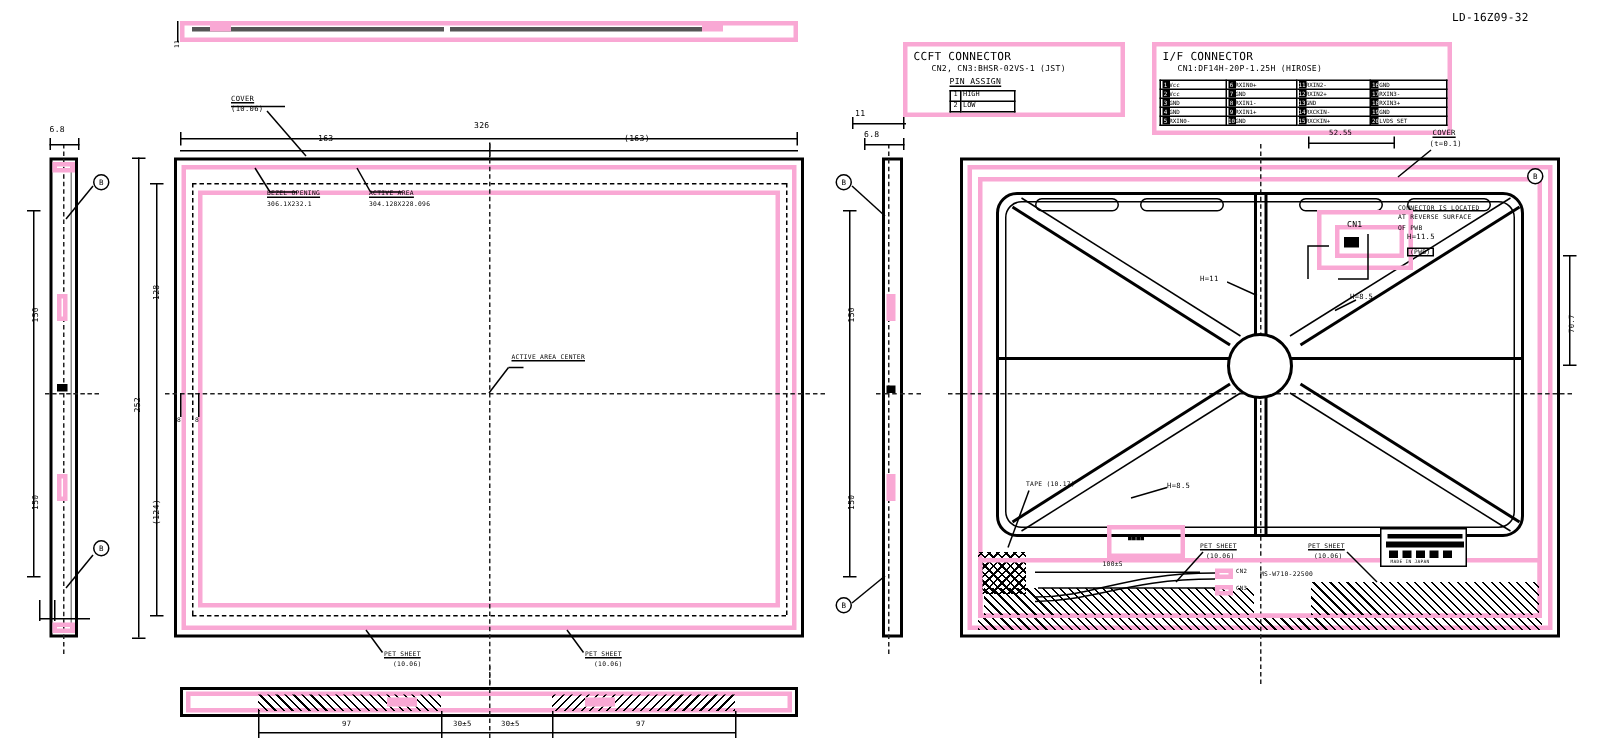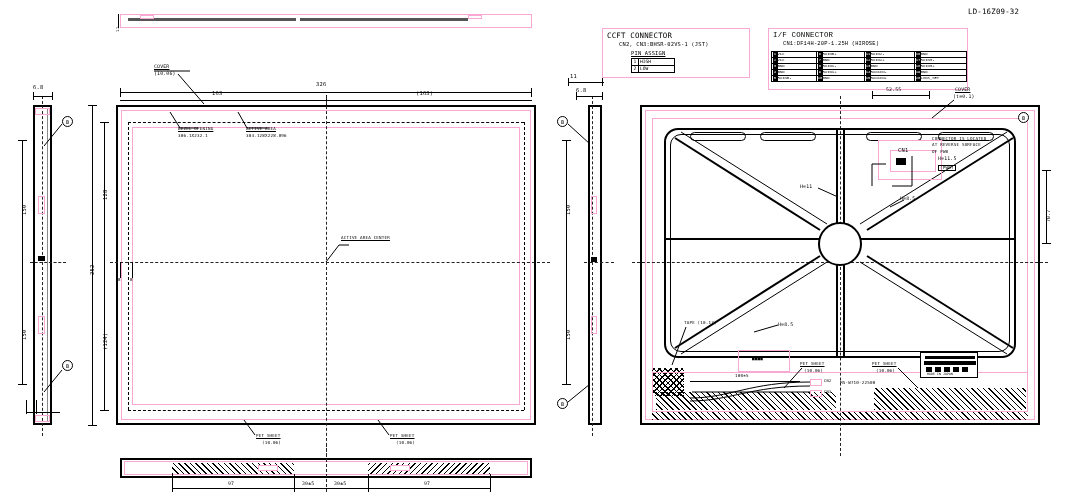--- a/index.html
+++ b/index.html
@@ -22,21 +22,21 @@
   .ln  { position:absolute; background:#000; }
   .h1  { height:1px; }
   .v1  { width:1px; }
   .gray{ background:#8a8a8a; }
 
   .dash-h { position:absolute; height:0; border-top:1px dashed #000; }
   .dash-v { position:absolute; width:0; border-left:1px dashed #000; }
   .dashdot-h { position:absolute; height:0; border-top:1px dashed #222; }
   .dashdot-v { position:absolute; width:0; border-left:1px dashed #222; }
 
-  .box { position:absolute; border:1px solid #f9a8d4; }
+  .box { position:absolute; border:3px solid #f9a8d4; }
   .box2{ position:absolute; border:2px solid #000; }
 
   
   .balloon { position:absolute; width:11px; height:11px; border:1px solid #000;
              border-radius:50%; background:#fff; }
   .balloon .bi { position:absolute; left:0; right:0; top:2px; text-align:center;
                  font-size:5px; }
 
   
   .tbl { position:absolute; border-collapse:collapse; background:#fff; }
@@ -83,21 +83,21 @@
         <td style="width:36px;">HIGH</td>
       </tr>
       <tr>
         <td class="num">2</td>
         <td>LOW</td>
       </tr>
     </tbody>
       </table>
   </div>
 
-  <div class="box" style="left:768px; top:28px; width:200px; height:62px;font-family:Liberation Mono, monospace;">
+  <div class="box" style="left:768px; top:28px; width:200px; height:62px;">
     <div class="t t7" style="left:4px; top:3px;">I/F CONNECTOR</div>
     <div class="t t5" style="left:14px; top:13px;">CN1:DF14H-20P-1.25H (HIROSE)</div>
 
     <table style="position:absolute; left:2px; top:22px; border-collapse:collapse;">
       <tbody>
           <tr>
         <td class="ifcell" style="width:45px;"><span class="ifnum">1</span><span>Vcc</span></td>
         <td class="ifcell" style="width:48px;"><span class="ifnum">6</span><span>RXIN0+</span></td>
         <td class="ifcell" style="width:50px;"><span class="ifnum">11</span><span>RXIN2-</span></td>
         <td class="ifcell" style="width:52px;"><span class="ifnum">16</span><span>GND</span></td>

